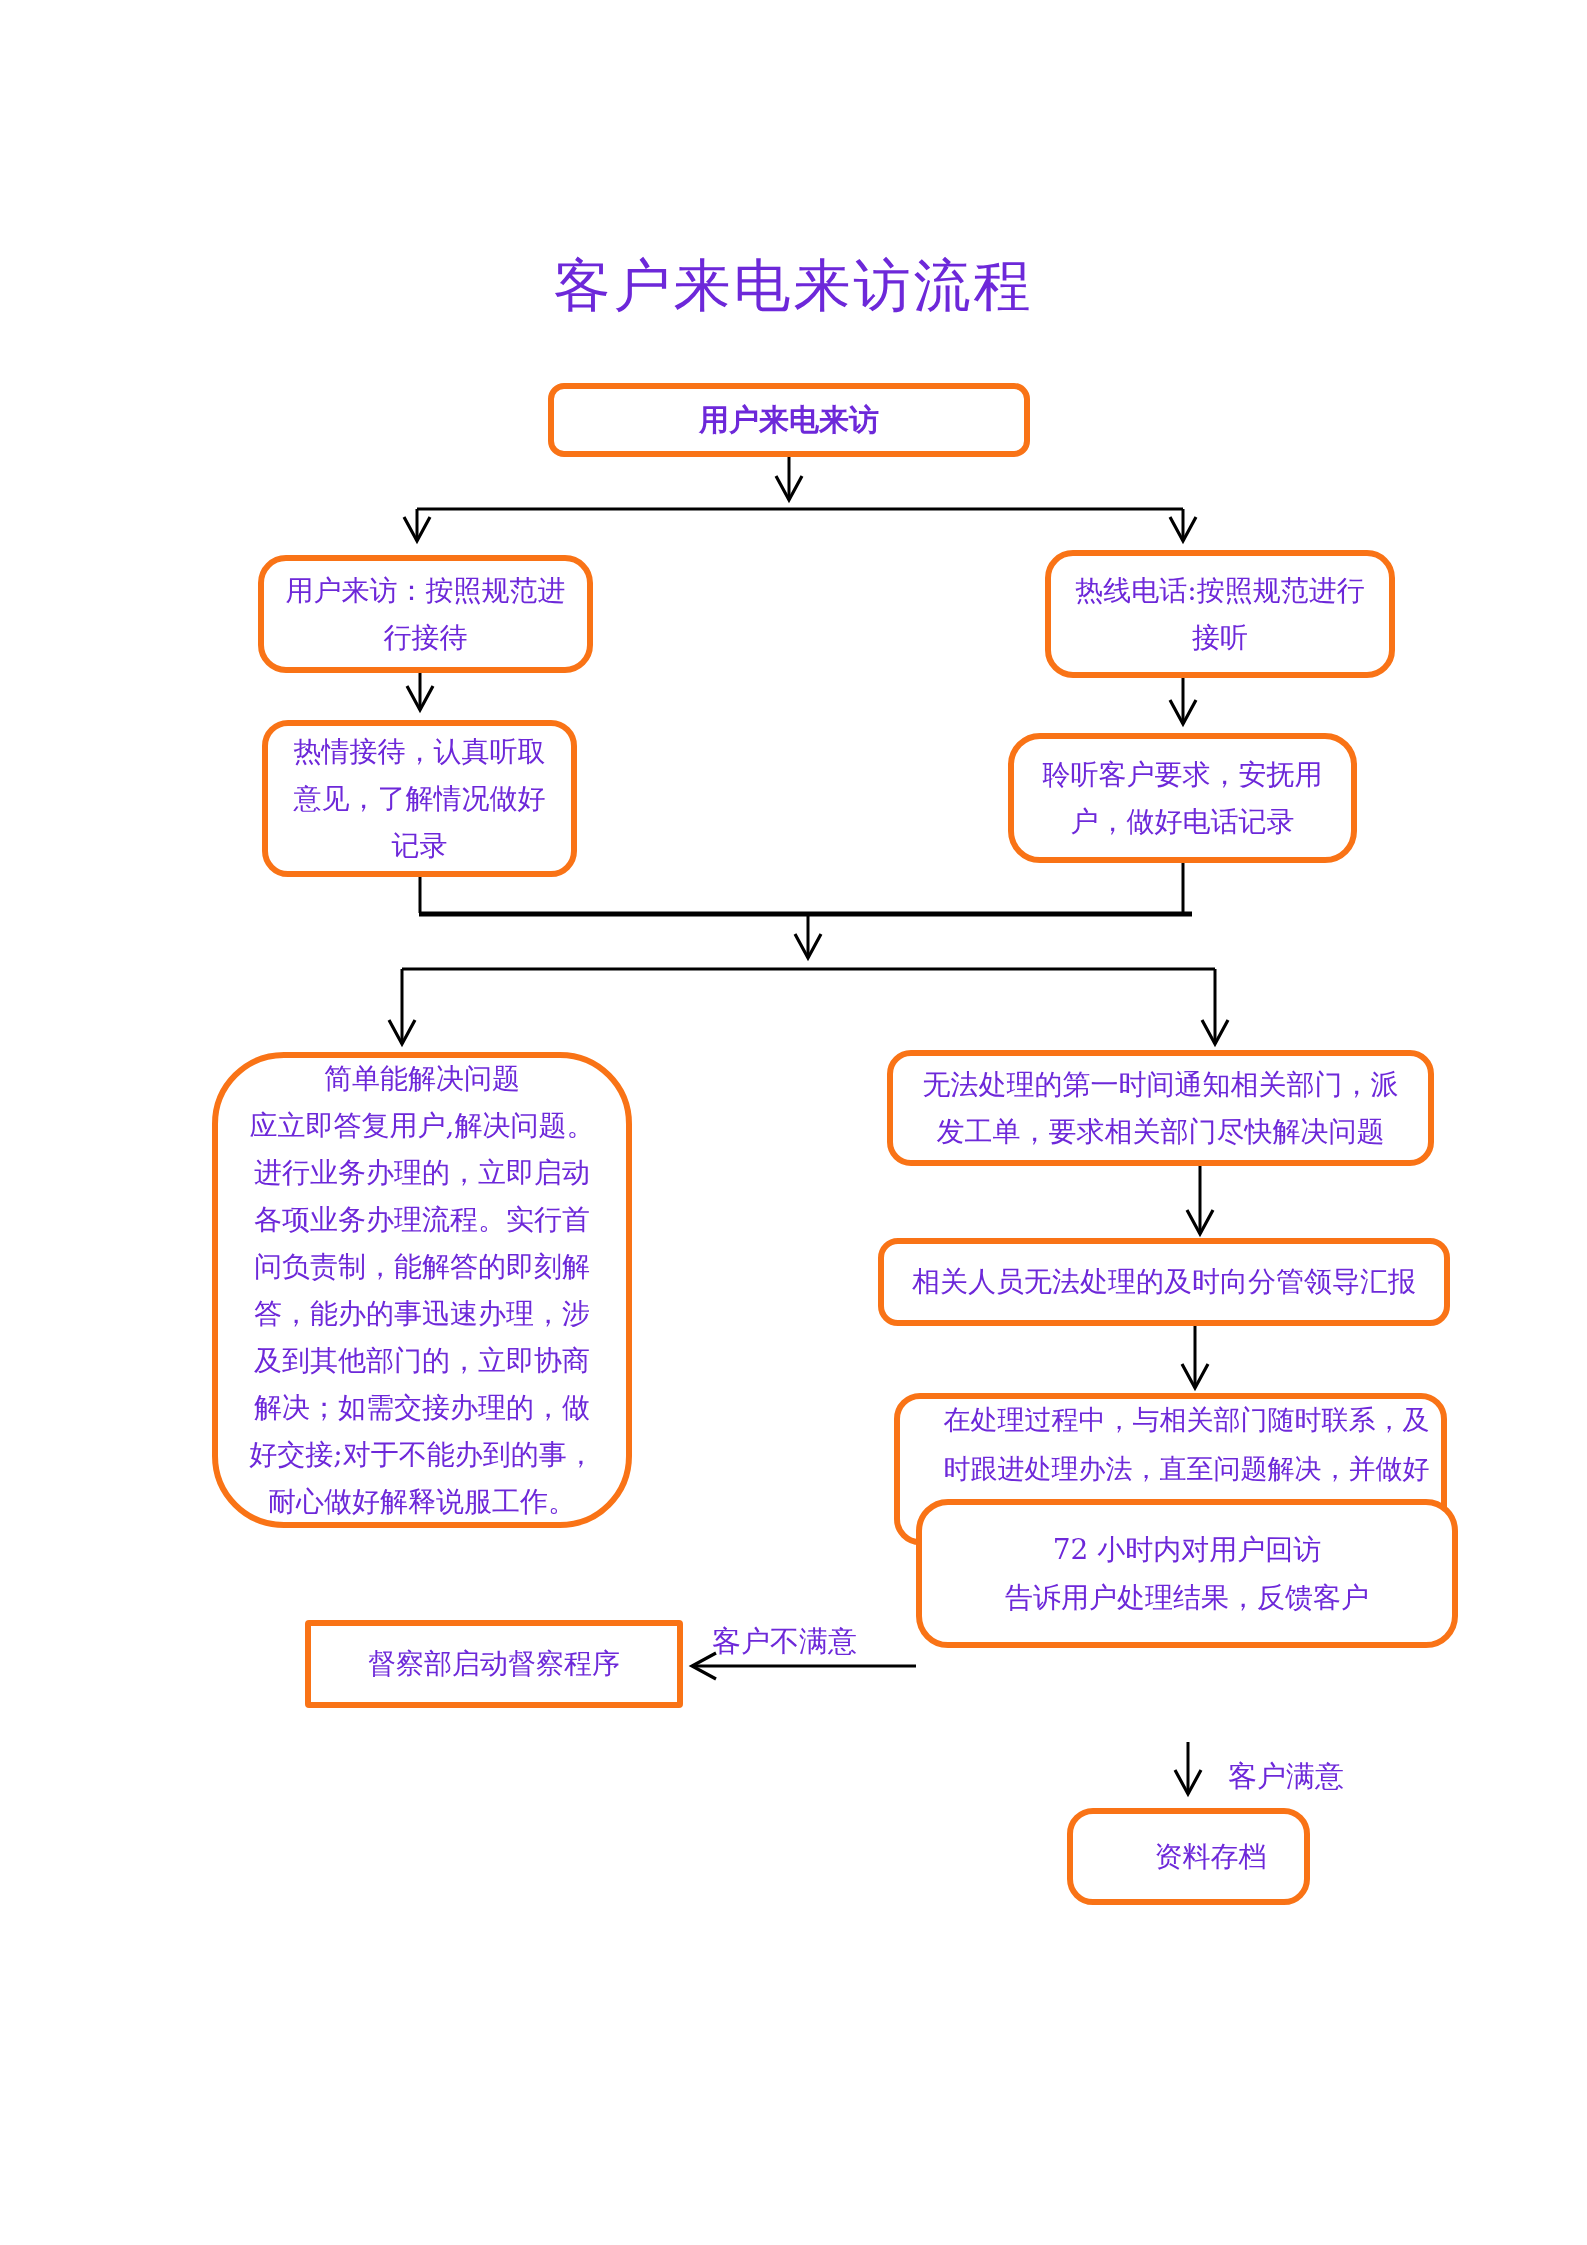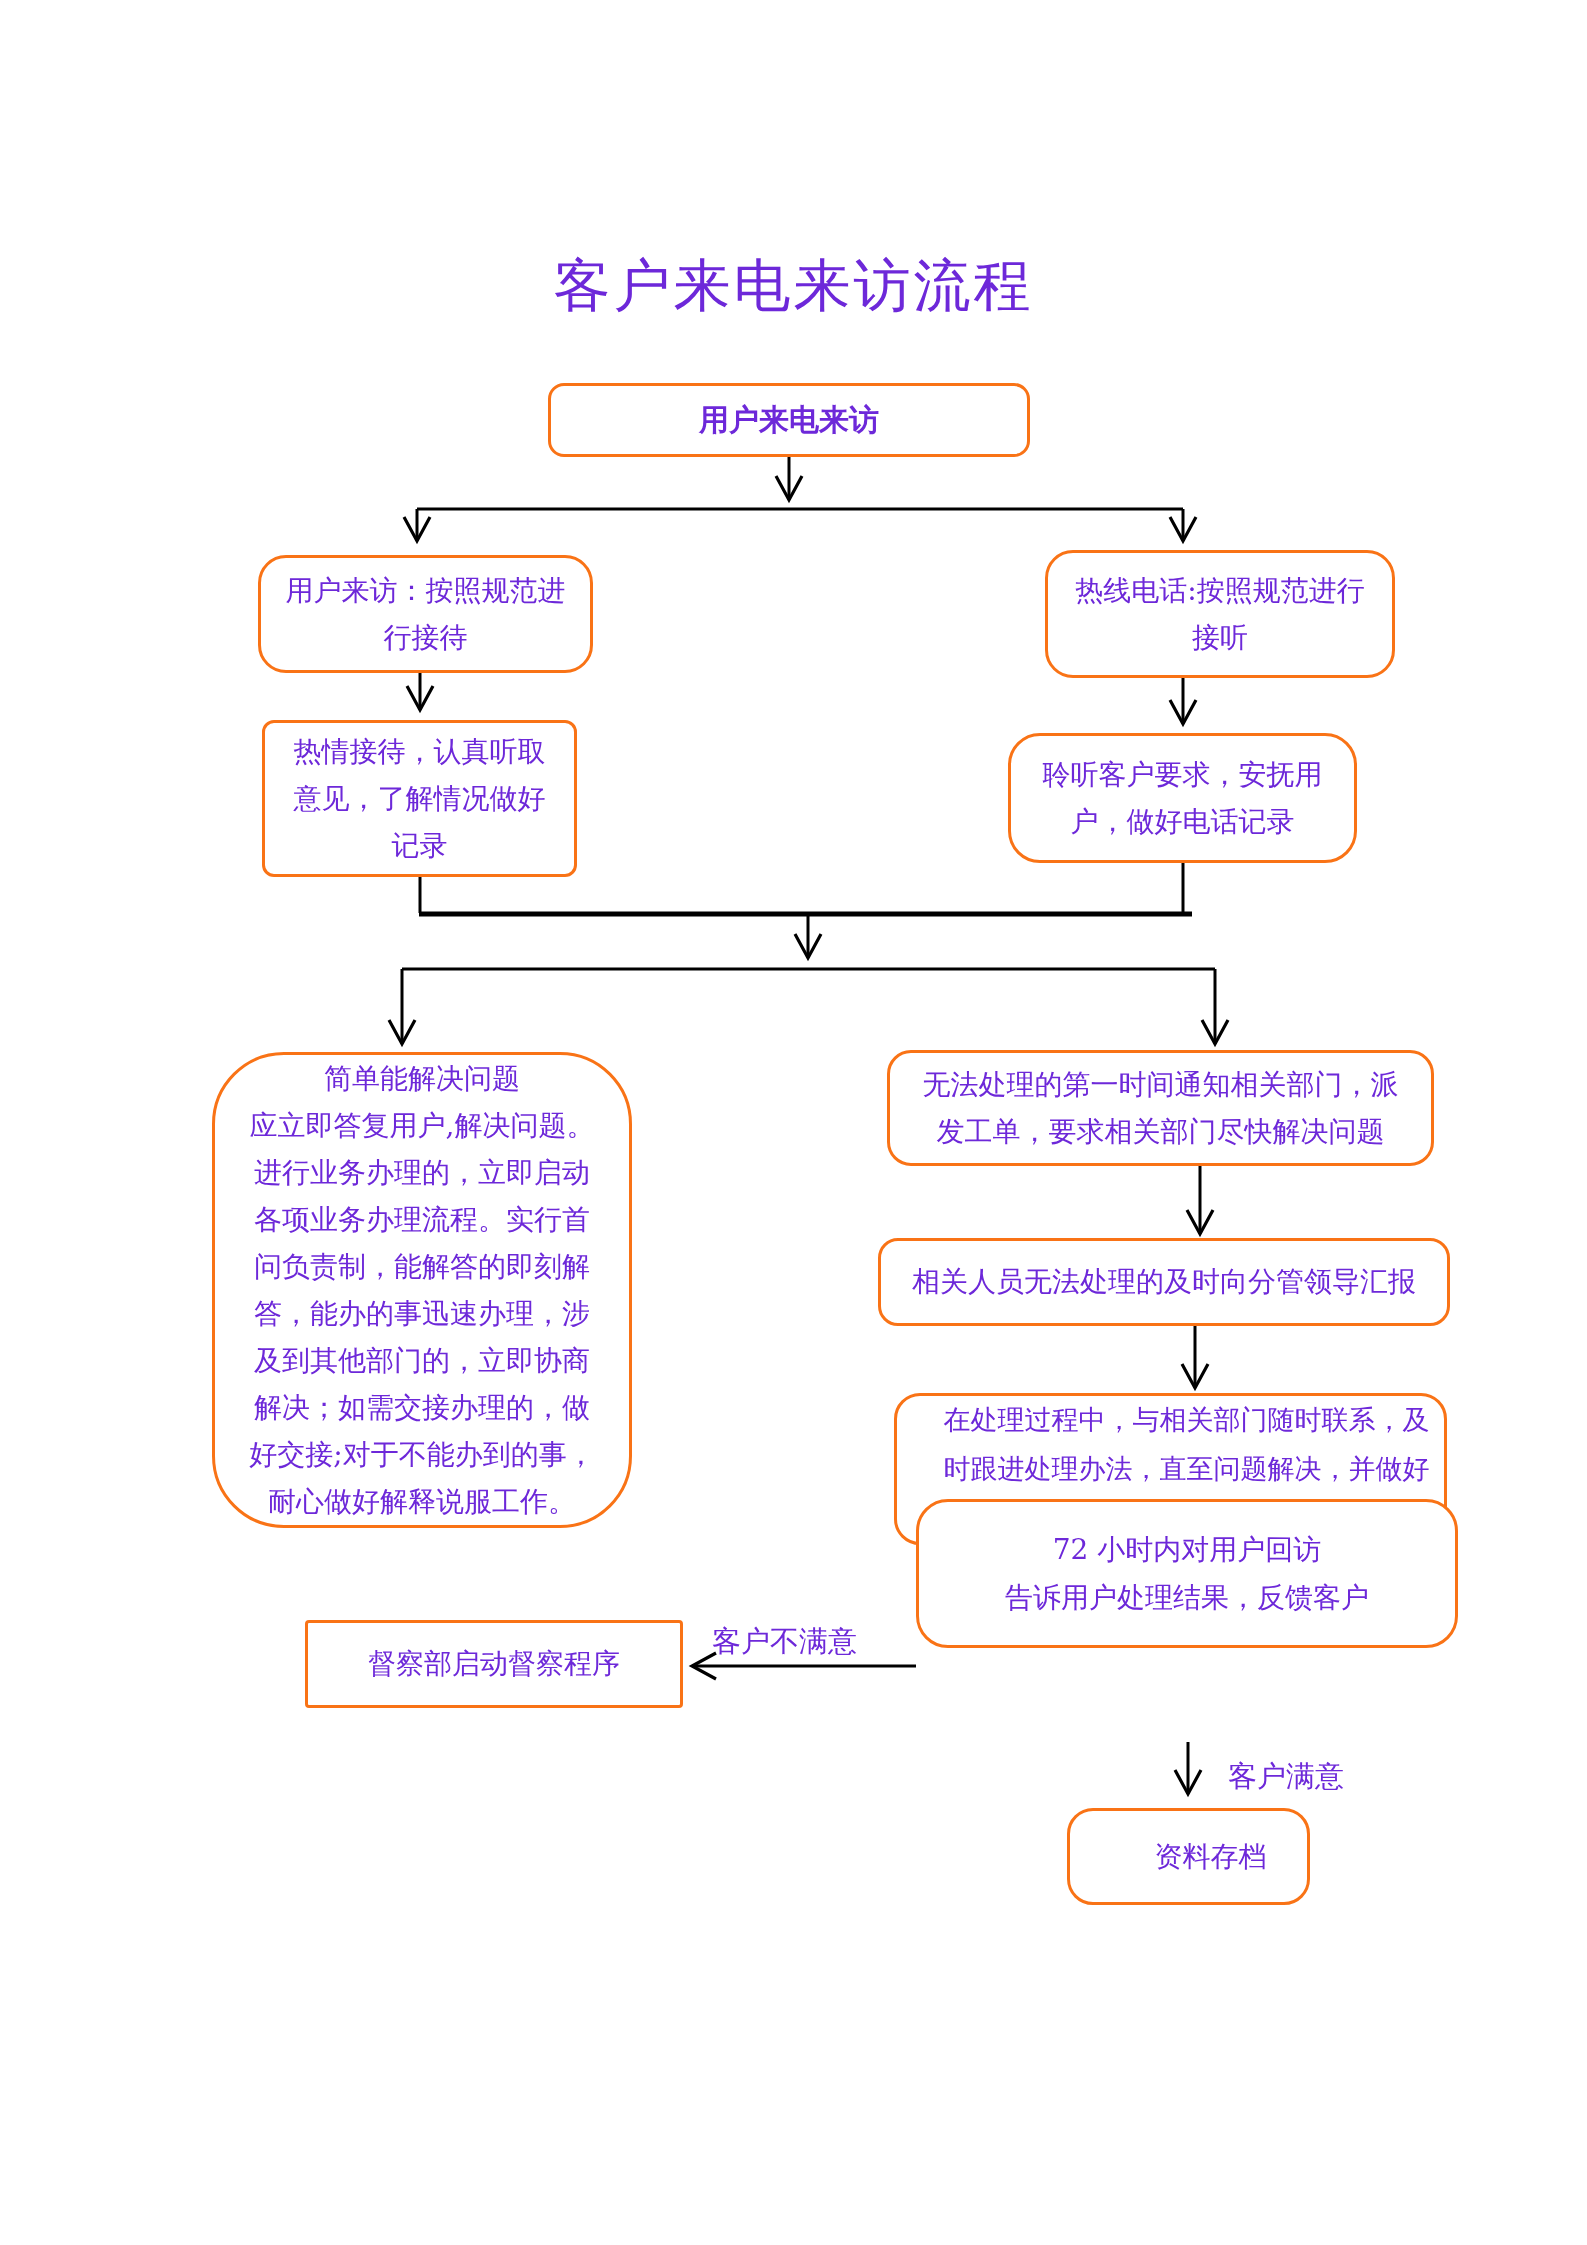--- a/index.html
+++ b/index.html
@@ -27,21 +27,21 @@
     width: 1587px;
     height: 2245px;
   }
   .node {
     position: absolute;
     box-sizing: border-box;
     display: flex;
     align-items: center;
     justify-content: center;
     text-align: center;
-    border: 3px solid #f97316;
+    border: 6px solid #f97316;
     background: #ffffff;
     white-space: pre-line;
     font-size: 28px;
     line-height: 1.68;
   }
   .edge-label {
     position: absolute;
     font-size: 29px;
     white-space: nowrap;
   }
@@ -82,21 +82,21 @@
   </svg>
 
   <div class="node" style="left:548px; top:383px; width:482px; height:74px; border-radius:16px; font-weight:700; font-size:30px;">用户来电来访</div>
 
   <div class="node" style="left:258px; top:555px; width:335px; height:118px; border-radius:28px;">用户来访：按照规范进
 行接待</div>
 
   <div class="node" style="left:997px; top:550px; width:350px; height:128px; border-radius:28px;margin-left:48px;">热线电话:按照规范进行
 接听</div>
 
-  <div class="node" style="left:262px; top:720px; width:315px; height:157px; border-radius:12px;">热情接待，认真听取
+  <div class="node" style="left:262px; top:720px; width:315px; height:157px; border-radius:26px;">热情接待，认真听取
 意见，了解情况做好
 记录</div>
 
   <div class="node" style="left:1008px; top:733px; width:349px; height:130px; border-radius:32px;">聆听客户要求，安抚用
 户，做好电话记录</div>
 
   <div class="node" style="left:212px; top:1052px; width:420px; height:476px; border-radius:72px; line-height:1.68;">简单能解决问题
 应立即答复用户,解决问题。
 进行业务办理的，立即启动
 各项业务办理流程。实行首

